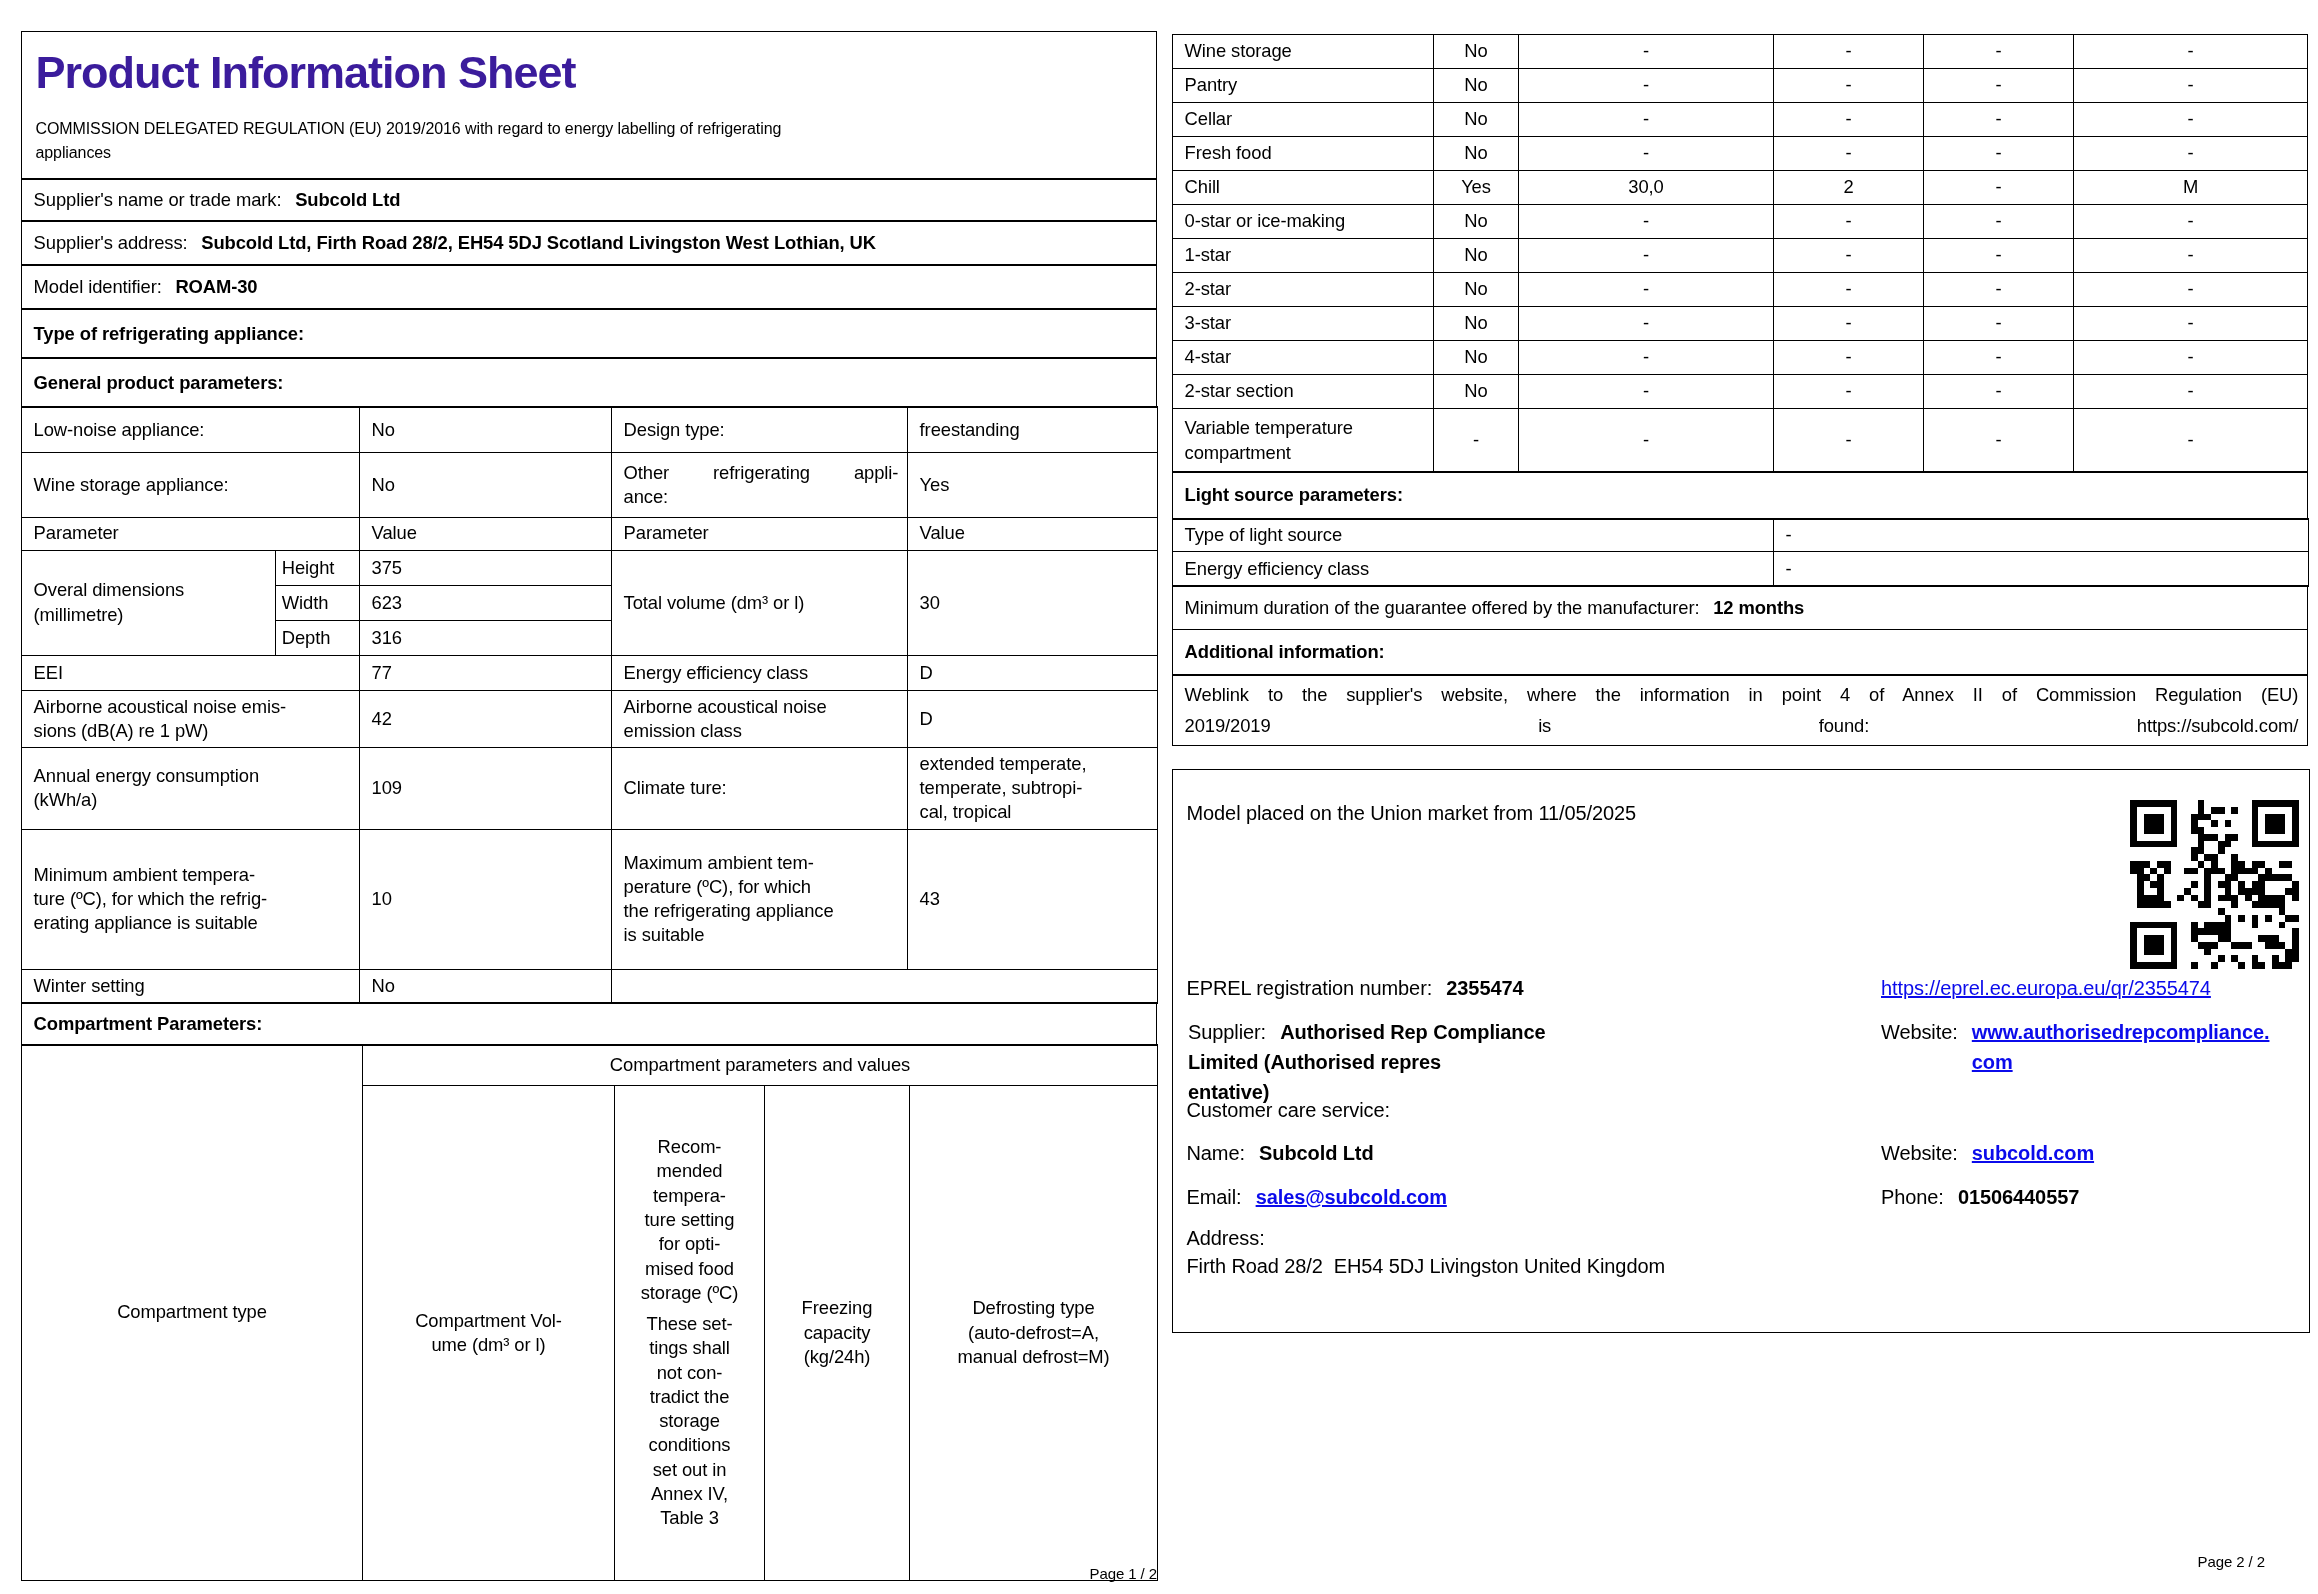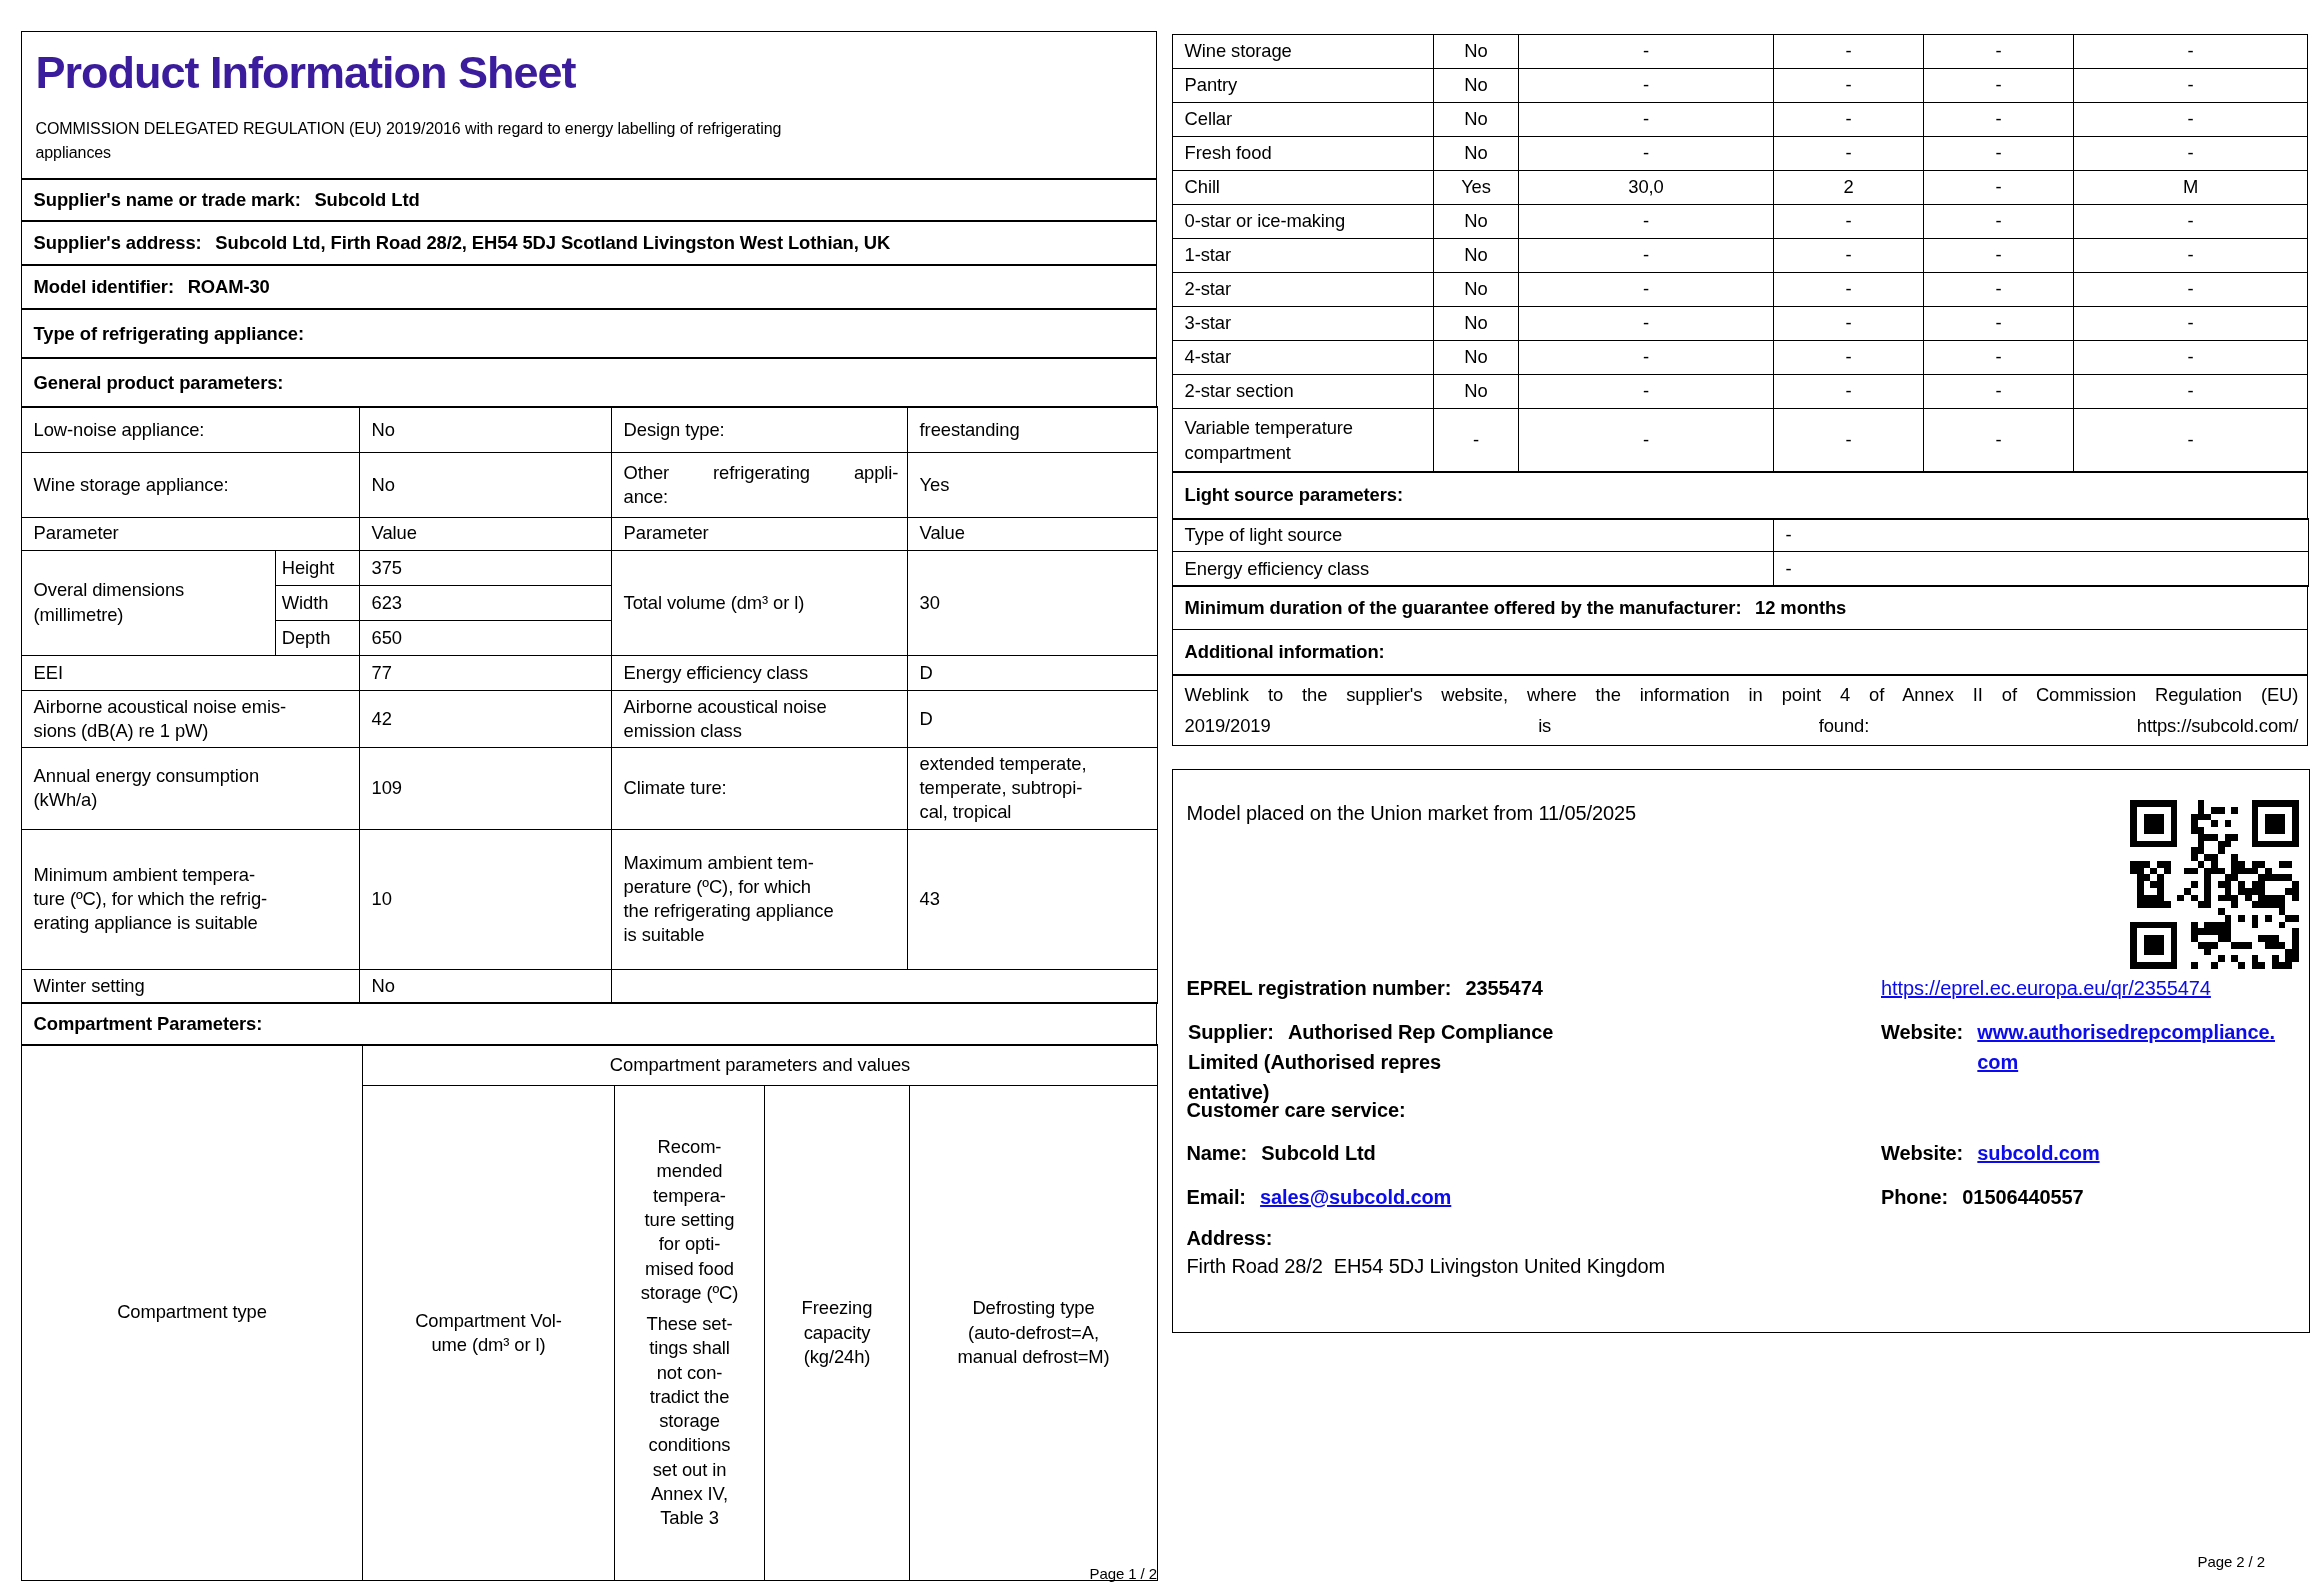--- a/index.html
+++ b/index.html
@@ -4,21 +4,21 @@
 <style>
   html,body{margin:0;padding:0;background:#ffffff;width:2319px;height:1594px;overflow:hidden;}
   body{font-family:"Liberation Sans", sans-serif;color:#000;letter-spacing:-0.1px;}
   
   #page1{position:absolute;left:21px;top:31px;width:1136px;}
   #page2{position:absolute;left:1172px;top:34px;width:1136px;}
   table{border-collapse:collapse;table-layout:fixed;width:100%;}
   #page1 table + table{margin-top:-1.9px;}
   #page2 table + table{margin-top:-1.9px;}
   td{border:1.9px solid #000;font-size:18.4px;line-height:1.32;padding:3.9px 8.7px 3.9px 11.6px;vertical-align:middle;word-wrap:break-word;}
-  .b{font-weight:bold;}
+  .b{font-weight:normal;}
   .pre{white-space:pre-line;}
   .ctr{text-align:center;padding-left:2.9px;padding-right:2.9px;}
   .just{text-align:justify;text-align-last:justify;}
   .val{margin-left:8.7px;font-weight:bold;}
   .title-cell{padding:9.7px 13.5px 12.6px 13.5px;vertical-align:top;}
   h1{margin:7.7px 0 0 0;font-size:45px;letter-spacing:-1px;line-height:1.05;font-weight:bold;}
   .subtitle{margin-top:20px;font-size:16px;line-height:1.55;white-space:pre-line;}
   .hdr-cell{font-weight:bold;}
   a,.lnk{text-decoration:underline;cursor:pointer;}
   
@@ -140,21 +140,21 @@
       <td>375</td>
       <td rowspan="3">Total volume (dm³ or l)</td>
       <td rowspan="3">30</td>
     </tr>
     <tr style="height:35px">
       <td style="padding-left:5.8px">Width</td>
       <td>623</td>
     </tr>
     <tr style="height:35px">
       <td style="padding-left:5.8px">Depth</td>
-      <td>650</td>
+      <td>316</td>
     </tr>
     <tr style="height:35px">
       <td colspan="2">EEI</td>
       <td>77</td>
       <td>Energy efficiency class</td>
       <td>D</td>
     </tr>
     <tr style="height:49px">
       <td colspan="2" class="pre">Airborne acoustical noise emis-
 sions (dB(A) re 1 pW)</td>

